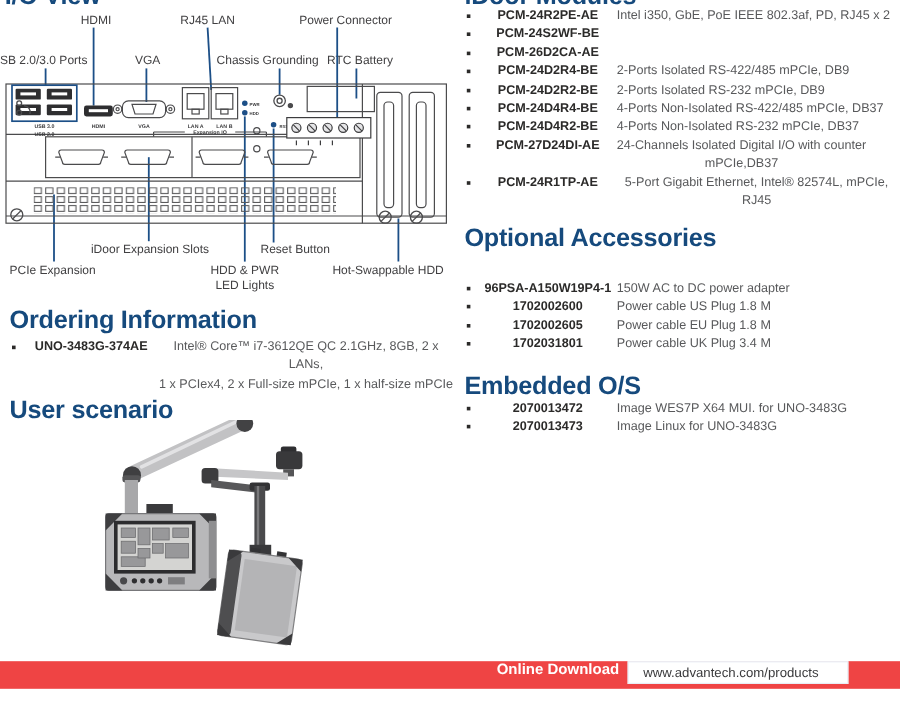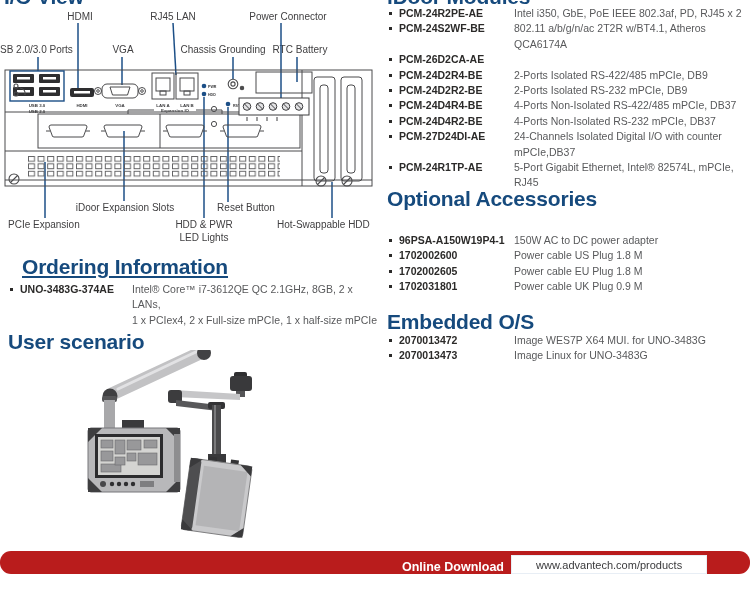--- a/index.html
+++ b/index.html
@@ -6,37 +6,37 @@
   body{
     width:750px;height:591px;position:relative;overflow:hidden;
     background:#ffffff;font-family:"Liberation Sans",sans-serif;
     -webkit-font-smoothing:antialiased;
   }
   .h2{
     position:absolute;color:#164a7d;font-weight:bold;font-size:21px;
     letter-spacing:-0.2px;line-height:22px;white-space:nowrap;
   }
   .plist{position:absolute;}
-  .prow{display:flex;align-items:flex-start;font-size:10.5px;line-height:15.4px;}
+  .prow{display:flex;align-items:flex-start;font-size:10.5px;line-height:15.4px;text-align:center;}
   .bullet{flex:none;width:3px;height:3px;background:#2b2a29;margin:6px 7px 0 2px;}
   .part{flex:none;font-weight:bold;color:#2b2a29;}
   .rcol .part{width:115px;}
   .lcol .part{width:112px;}
   .desc{color:#58595b;white-space:pre-line;}
   svg text{font-family:"Liberation Sans",sans-serif;}
   .calloutlabel{font-size:10px;fill:#414042;}
   .tinylabel{font-size:4.4px;fill:#3a3a3c;font-weight:bold;}
   .footer{
-    position:absolute;left:0;top:551px;width:750px;height:23px;background:#b91c1c;
-    display:flex;align-items:flex-end;justify-content:flex-end;padding-right:43px;box-sizing:border-box;border-radius:11px;
+    position:absolute;left:0;top:551px;width:750px;height:23px;background:#ef4444;
+    display:flex;align-items:flex-start;justify-content:flex-end;padding-right:43px;box-sizing:border-box;
   }
   .footer-label{color:#ffffff;font-weight:bold;font-size:12.5px;margin-right:7px;white-space:nowrap;}
   .footer-url{
     background:#ffffff;width:170px;height:17px;display:flex;align-items:center;
-    padding-left:24px;font-size:11px;color:#3a3a3c;border:1px solid #e8eef5;
+    padding-left:12px;font-size:11px;color:#3a3a3c;border:1px solid #e8eef5;
   }
 </style>
 </head>
 <body>
 
 <div class="h2" style="left:4px;top:-14px;">I/O View</div>
 
 <svg style="position:absolute;left:0;top:0;" width="376" height="250" viewBox="0 0 376 250">
   <defs>
     <pattern id="vents" x="28" y="156" width="9.6" height="7.4" patternUnits="userSpaceOnUse">
@@ -193,21 +193,21 @@
   <g fill="none" stroke="#4b4b4d" stroke-width="1.1">
     <circle cx="14" cy="179" r="5"></circle>
       <path d="M10.5,182.5 l7,-7"></path>
     <circle cx="321" cy="181" r="5"></circle>
       <path d="M317.5,184.5 l7,-7"></path>
     <circle cx="347" cy="181" r="5"></circle>
       <path d="M343.5,184.5 l7,-7"></path>
   </g>
 </svg>
 
-<div class="h2" style="left:22px;top:256px;text-decoration:underline;">Ordering Information</div>
+<div class="h2" style="left:8px;top:256px;">Ordering Information</div>
 <div class="plist lcol" style="left:8px;top:282px;width:370px;">
   <div class="prow">
     <span class="bullet"></span>
     <span class="part">UNO-3483G-374AE</span>
     <span class="desc">Intel® Core™ i7-3612QE QC 2.1GHz, 8GB, 2 x LANs,
 1 x PCIex4, 2 x Full-size mPCIe, 1 x half-size mPCIe</span>
   </div>
 </div>
 
 <div class="h2" style="left:8px;top:331px;">User scenario</div>
@@ -271,21 +271,20 @@
 <div class="h2" style="left:387px;top:-14px;">iDoor Modules</div>
 <div class="plist rcol" style="left:387px;top:6px;width:360px;">
   <div class="prow">
       <span class="bullet"></span>
       <span class="part">PCM-24R2PE-AE</span>
       <span class="desc">Intel i350, GbE, PoE IEEE 802.3af, PD, RJ45 x 2</span>
     </div>
   <div class="prow">
       <span class="bullet"></span>
       <span class="part">PCM-24S2WF-BE</span>
-      <span class="desc">802.11 a/b/g/n/ac 2T2R w/BT4.1, Atheros QCA6174A</span>
     </div>
   <div class="prow">
       <span class="bullet"></span>
       <span class="part">PCM-26D2CA-AE</span>
     </div>
   <div class="prow">
       <span class="bullet"></span>
       <span class="part">PCM-24D2R4-BE</span>
       <span class="desc">2-Ports Isolated RS-422/485 mPCIe, DB9</span>
     </div>
@@ -330,21 +329,21 @@
       <span class="desc">Power cable US Plug 1.8 M</span>
     </div>
   <div class="prow">
       <span class="bullet"></span>
       <span class="part">1702002605</span>
       <span class="desc">Power cable EU Plug 1.8 M</span>
     </div>
   <div class="prow">
       <span class="bullet"></span>
       <span class="part">1702031801</span>
-      <span class="desc">Power cable UK Plug 0.9 M</span>
+      <span class="desc">Power cable UK Plug 3.4 M</span>
     </div>
 </div>
 
 <div class="h2" style="left:387px;top:311px;">Embedded O/S</div>
 <div class="plist rcol" style="left:387px;top:333px;width:360px;">
   <div class="prow">
       <span class="bullet"></span>
       <span class="part">2070013472</span>
       <span class="desc">Image WES7P X64 MUI. for UNO-3483G</span>
     </div>

